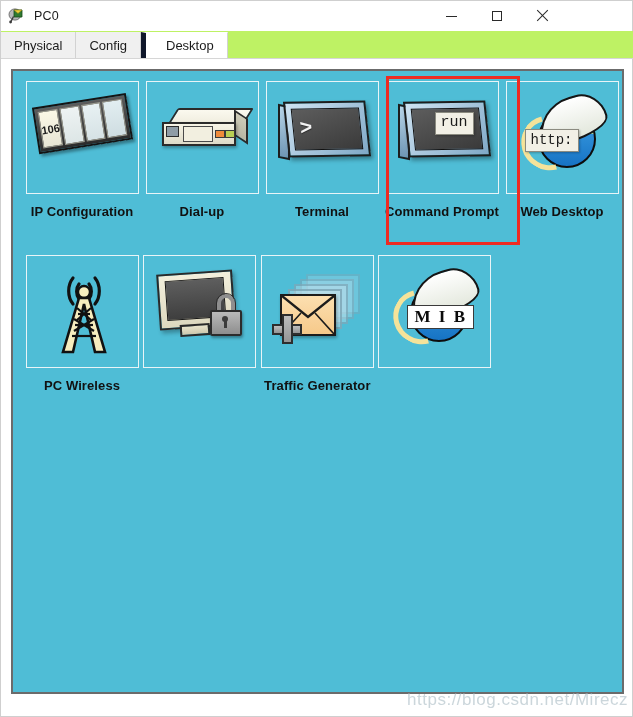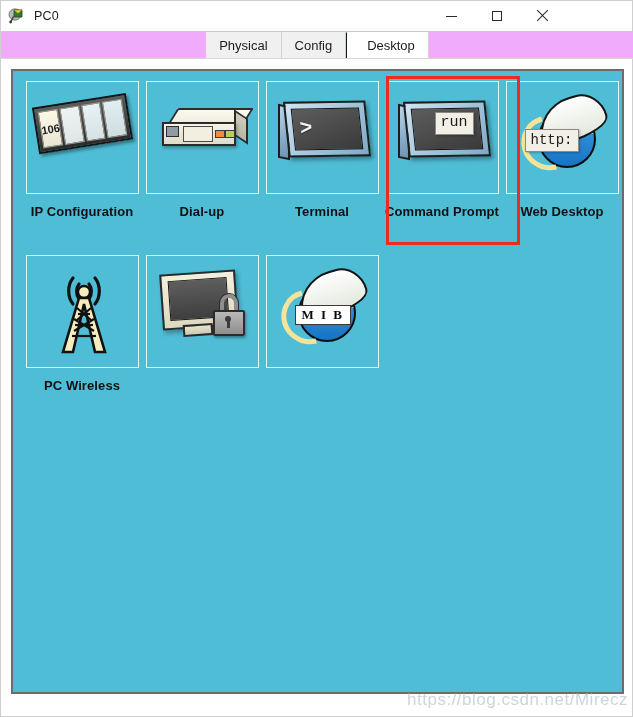--- a/index.html
+++ b/index.html
@@ -86,42 +86,41 @@
   }
   .glyph-close:before { transform: rotate(45deg); }
   .glyph-close:after  { transform: rotate(-45deg); }
 
   
   #tabstrip {
     position: absolute;
     left: 0; top: 30px;
     width: 633px;
     height: 27px;
-    background: #f0abfc;
+    background: #bef264;
     border-bottom: 1px solid #d6d6d6;
     display: flex;
     align-items: flex-end;
-    justify-content: center;
   }
   .tab {
     height: 26px;
     padding: 0 13px;
     display: flex;
     align-items: center;
     font-size: 13px;
     color: #1b1b1b;
     background: #f0f0f0;
     border-right: 1px solid #d2d2d2;
     box-sizing: border-box;
     cursor: default;
   }
   .tab.active {
     background: #ffffff;
     border-right: 1px solid #d2d2d2;
-    border-left: 1px solid #0f172a;
+    border-left: 5px solid #0f172a;
     border-top: 1px solid #ffffff;
     padding-left: 20px;
   }
 
   
   #desktop {
     position: absolute;
     left: 10px;
     top: 68px;
     width: 613px;
@@ -355,21 +354,21 @@
     border-top-color: transparent;
   }
   .mib-label {
     position: absolute;
     left: 14px; top: 33px;
     background: #ffffff;
     border: 1px solid #3a3a3a;
     padding: 1px 6px;
     font-family: "Liberation Serif", serif;
     font-weight: bold;
-    font-size: 13px;
+    font-size: 17px;
     letter-spacing: 2px;
     color: #0b0b0b;
     z-index: 5;
   }
 
   
   .tower { left: 16px; top: 14px; width: 82px; height: 86px; }
   .tower svg { display: block; }
 
   
@@ -630,20 +629,41 @@
                 </div>
               <div class="stand"></div>
               <div class="shackle"></div>
               <div class="lockbody"></div>
               <div class="keyhole"></div>
               <div class="keyslot"></div>
             </div>
           </div>
         </div>
 
+        <div class="cell">
+          <div class="tile">
+            <div class="ico traffic">
+              <div class="stack s1"></div>
+              <div class="stack s2"></div>
+              <div class="stack s3"></div>
+              <div class="stack s4"></div>
+              <div class="env">
+                <svg width="52" height="38" viewBox="0 0 52 38" style="position:absolute;left:0;top:0;">
+                  <path d="M0 0 L26 21 L52 0" fill="none" stroke="#1c1c1c" stroke-width="2.4"></path>
+                  <path d="M0 38 L19 17 M52 38 L33 17" stroke="#1c1c1c" stroke-width="1.6" fill="none"></path>
+                </svg>
+              </div>
+              <div class="plus">
+                <div class="bar bh"></div>
+                <div class="bar bv"></div>
+              </div>
+            </div>
+          </div>
+          <div class="caption">Traffic Generator</div>
+        </div>
 
         <div class="cell">
           <div class="tile">
             <div class="ico globe">
               <div class="ball"></div>
               <div class="ring2"></div>
               <div class="swoosh"></div>
               <div class="mib-label">M I B</div>
             </div>
           </div>

